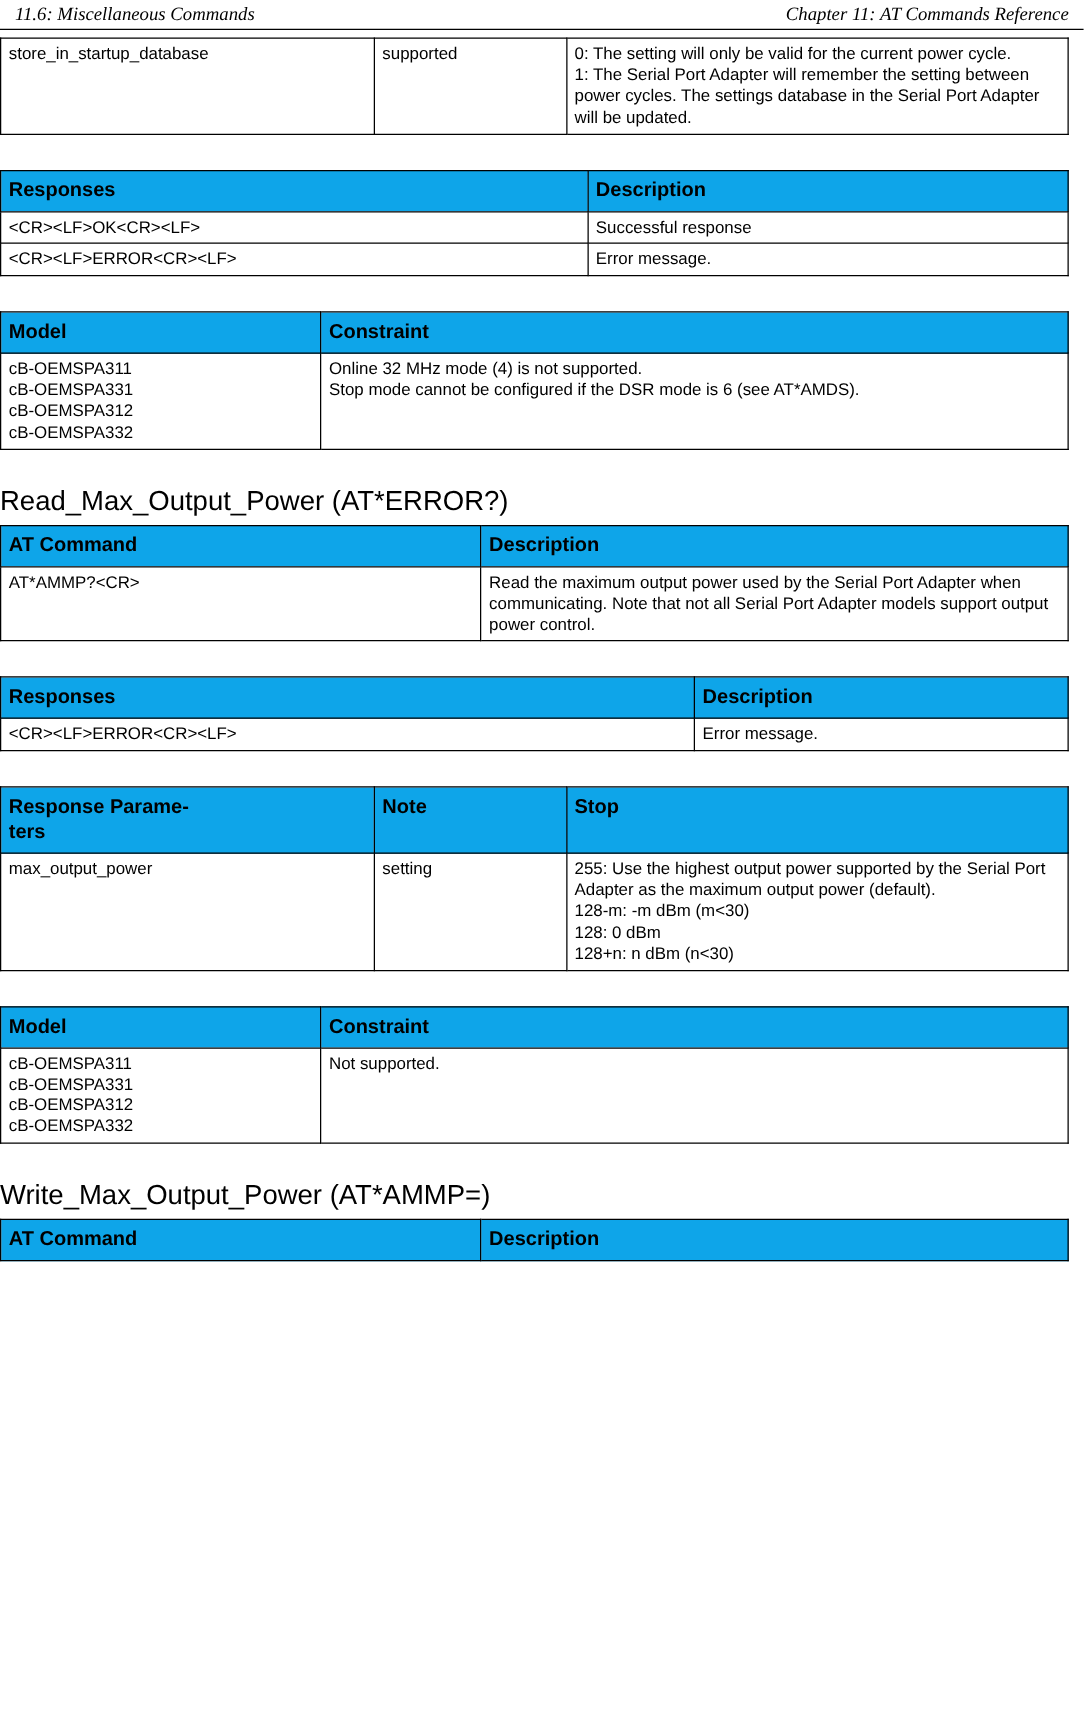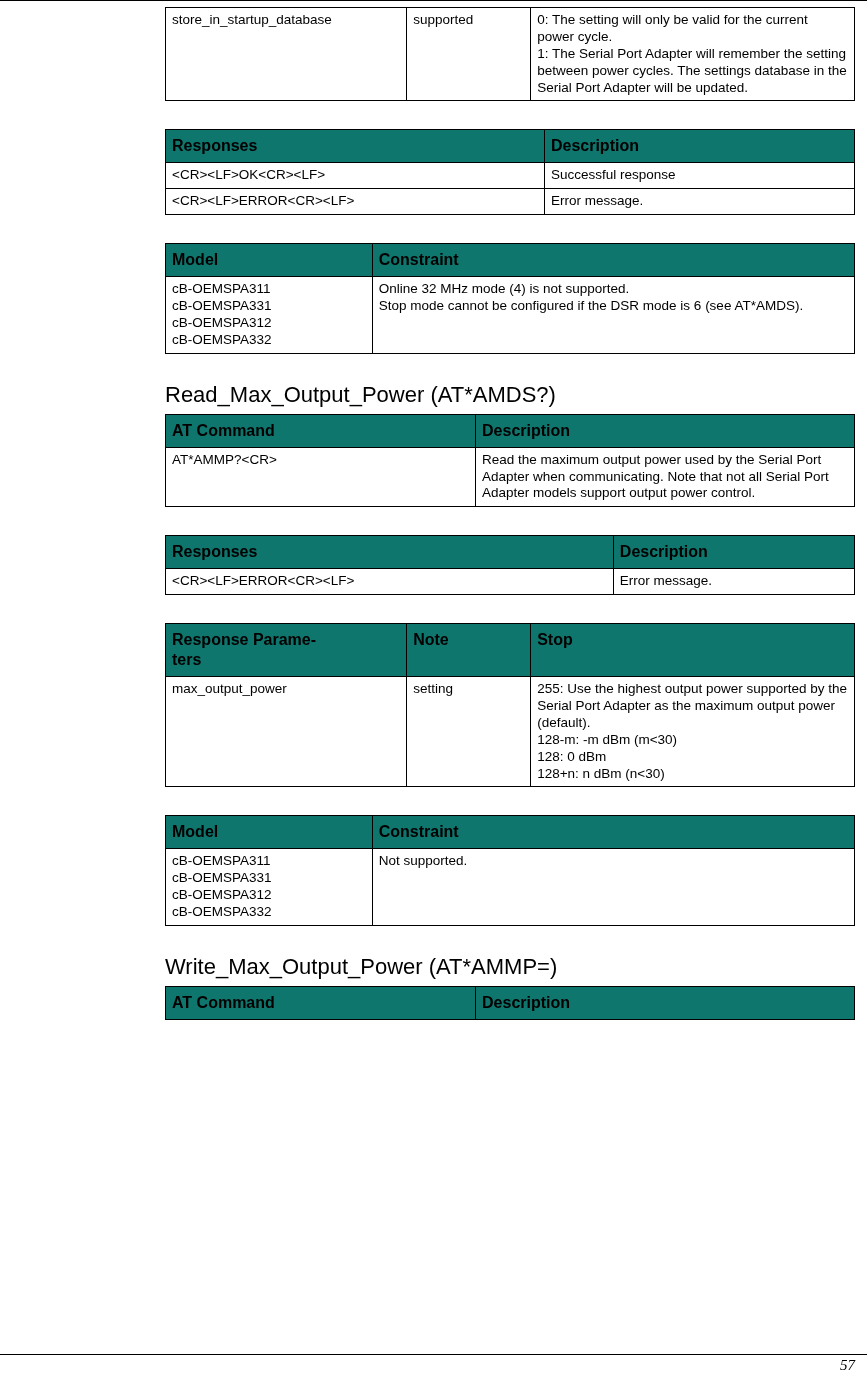--- a/index.html
+++ b/index.html
@@ -25,38 +25,37 @@
     font-size: 15px;
     padding: 4px 12px 2px 12px;
     color: #000;
   }
   .toprule {
     border: none;
     border-top: 1px solid #000;
     margin: 0 0 6px 0;
   }
   .content {
-    margin-left: 165px;
     margin-right: 12px;
   }
   .doc-table {
     border-collapse: collapse;
     width: 100%;
     margin-bottom: 28px;
     font-size: 13.5px;
     line-height: 1.25;
   }
   .doc-table th, .doc-table td {
     border: 1px solid #000;
     padding: 4px 6px;
     text-align: left;
     vertical-align: top;
   }
   .doc-table th {
-    background: #0f766e;
+    background: #0ea5e9;
     font-family: Verdana, Geneva, sans-serif;
     font-weight: bold;
     font-size: 16px;
     padding: 6px 6px;
   }
   h2.section {
     font-family: Verdana, Geneva, sans-serif;
     font-weight: normal;
     font-size: 22px;
     margin: 18px 0 6px 0;
@@ -86,20 +85,24 @@
   .w-47 { width: 47%; }
   .w-45 { width: 45%; }
   .w-55 { width: 55%; }
   .w-65 { width: 65%; }
   .prewrap { white-space: pre-line; }
 </style>
 </head>
 <body>
 <div class="page">
 
+<div class="topbar">
+  <span>11.6: Miscellaneous Commands</span>
+  <span>Chapter 11: AT Commands Reference</span>
+</div>
 <hr class="toprule">
 
 <div class="content">
 
   <table class="doc-table">
     <tbody>
           <tr>
       <td class="w-35">store_in_startup_database</td>
       <td class="w-18">supported</td>
       <td class="w-47 prewrap">0: The setting will only be valid for the current power cycle.
@@ -135,21 +138,21 @@
       <td class="prewrap">cB-OEMSPA311
 cB-OEMSPA331
 cB-OEMSPA312
 cB-OEMSPA332</td>
       <td class="prewrap">Online 32 MHz mode (4) is not supported.
 Stop mode cannot be configured if the DSR mode is 6 (see AT*AMDS).</td>
     </tr>
   </tbody>
       </table>
 
-  <h2 class="section">Read_Max_Output_Power (AT*AMDS?)</h2>
+  <h2 class="section">Read_Max_Output_Power (AT*ERROR?)</h2>
 
   <table class="doc-table">
     <tbody>
           <tr>
       <th class="w-45">AT Command</th>
       <th>Description</th>
     </tr>
     <tr>
       <td>AT*AMMP?&lt;CR&gt;</td>
       <td>Read the maximum output power used by the Serial Port Adapter when communicating. Note that not all Serial Port Adapter models support output power control.</td>
@@ -211,18 +214,14 @@
     <tbody>
           <tr>
       <th class="w-45">AT Command</th>
       <th>Description</th>
     </tr>
   </tbody>
       </table>
 
 </div>
 
-<div class="foot">
-  <hr class="footrule">
-  <div class="pagenum">57</div>
+
 </div>
 
-</div>
-
 </body></html>

